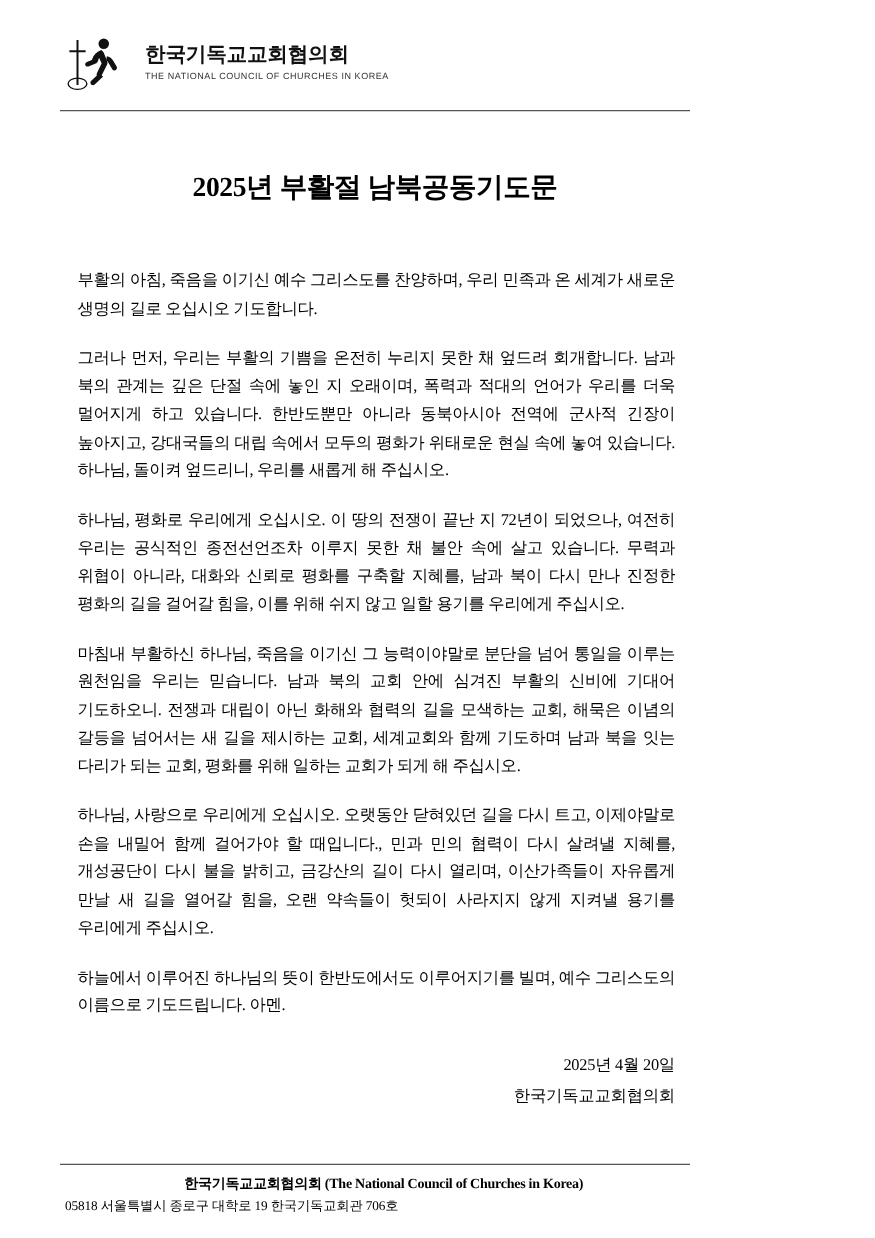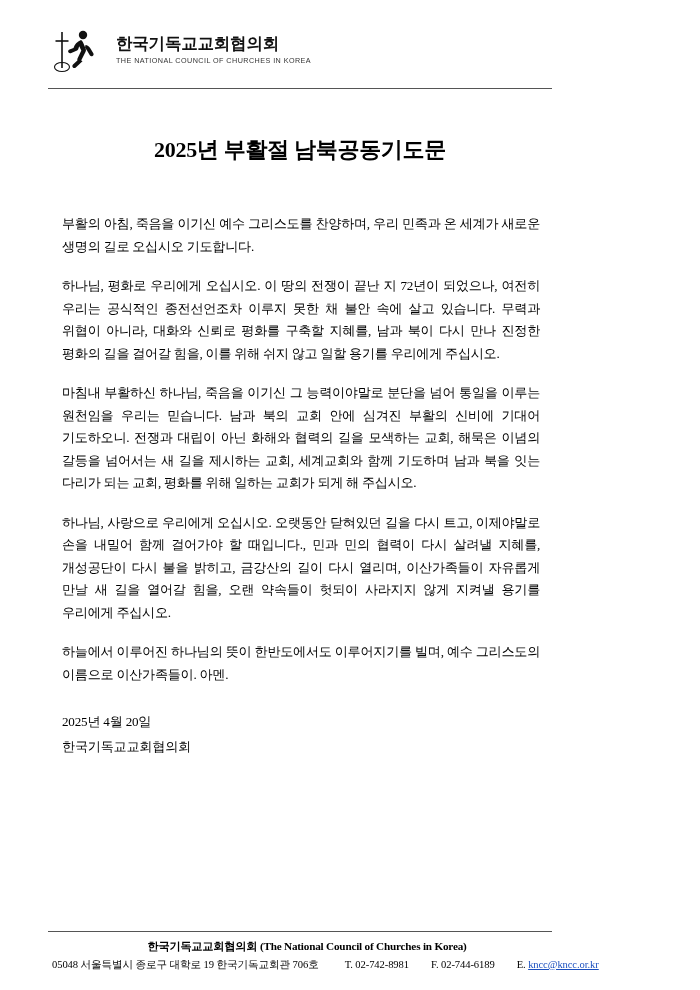--- a/index.html
+++ b/index.html
@@ -90,21 +90,21 @@
     text-justify: inter-character;
     letter-spacing: -0.25px;
     margin: 0 0 17px 0;
     word-break: keep-all;
     color: #000;
   }
   .para:last-child { margin-bottom: 0; }
 
   .signature {
     margin-top: 24px;
-    text-align: left;
+    text-align: right;
   }
   .sig-line {
     font-family: "Liberation Serif", serif;
     font-size: 13.1px;
     line-height: 1.9;
     letter-spacing: -0.2px;
     color: #000;
   }
 
   
@@ -176,40 +176,33 @@
       <div class="org-kr">한국기독교교회협의회</div>
       <div class="org-en">THE NATIONAL COUNCIL OF CHURCHES IN KOREA</div>
     </div>
   </div>
   <hr class="header-rule">
 
   <h1 class="doc-title">2025년 부활절 남북공동기도문</h1>
 
   <div class="body-text">
     <p class="para">부활의 아침, 죽음을 이기신 예수 그리스도를 찬양하며, 우리 민족과 온 세계가 새로운 생명의 길로 오십시오 기도합니다.</p>
+    <p class="para">그러나 먼저, 우리는 부활의 기쁨을 온전히 누리지 못한 채 엎드려 회개합니다. 남과 북의 관계는 깊은 단절 속에 놓인 지 오래이며, 폭력과 적대의 언어가 우리를 더욱 멀어지게 하고 있습니다. 한반도뿐만 아니라 동북아시아 전역에 군사적 긴장이 높아지고, 강대국들의 대립 속에서 모두의 평화가 위태로운 현실 속에 놓여 있습니다. 하나님, 돌이켜 엎드리니, 우리를 새롭게 해 주십시오.</p>
     <p class="para">하나님, 평화로 우리에게 오십시오. 이 땅의 전쟁이 끝난 지 72년이 되었으나, 여전히 우리는 공식적인 종전선언조차 이루지 못한 채 불안 속에 살고 있습니다. 무력과 위협이 아니라, 대화와 신뢰로 평화를 구축할 지혜를, 남과 북이 다시 만나 진정한 평화의 길을 걸어갈 힘을, 이를 위해 쉬지 않고 일할 용기를 우리에게 주십시오.</p>
     <p class="para">마침내 부활하신 하나님, 죽음을 이기신 그 능력이야말로 분단을 넘어 통일을 이루는 원천임을 우리는 믿습니다. 남과 북의 교회 안에 심겨진 부활의 신비에 기대어 기도하오니. 전쟁과 대립이 아닌 화해와 협력의 길을 모색하는 교회, 해묵은 이념의 갈등을 넘어서는 새 길을 제시하는 교회, 세계교회와 함께 기도하며 남과 북을 잇는 다리가 되는 교회, 평화를 위해 일하는 교회가 되게 해 주십시오.</p>
     <p class="para">하나님, 사랑으로 우리에게 오십시오. 오랫동안 닫혀있던 길을 다시 트고, 이제야말로 손을 내밀어 함께 걸어가야 할 때입니다., 민과 민의 협력이 다시 살려낼 지혜를, 개성공단이 다시 불을 밝히고, 금강산의 길이 다시 열리며, 이산가족들이 자유롭게 만날 새 길을 열어갈 힘을, 오랜 약속들이 헛되이 사라지지 않게 지켜낼 용기를 우리에게 주십시오.</p>
-    <p class="para">하늘에서 이루어진 하나님의 뜻이 한반도에서도 이루어지기를 빌며, 예수 그리스도의 이름으로 이산가족들이. 아멘.</p>
+    <p class="para">하늘에서 이루어진 하나님의 뜻이 한반도에서도 이루어지기를 빌며, 예수 그리스도의 이름으로 기도드립니다. 아멘.</p>
 
     <div class="signature">
       <div class="sig-line">2025년 4월 20일</div>
       <div class="sig-line">한국기독교교회협의회</div>
     </div>
   </div>
 
   <div class="footer">
     <hr class="footer-rule">
     <div class="footer-org">한국기독교교회협의회 (The National Council of Churches in Korea)</div>
     <div class="footer-addr-row">
-      <span class="footer-address">05048 서울특별시 종로구 대학로 19 한국기독교회관 706호</span>
-      <span class="footer-contacts">
-        <span>T. 02-742-8981</span>
-        <span>F. 02-744-6189</span>
-        <span class="footer-email">
-          <span>E.</span>
-          <span class="email-link">kncc@kncc.or.kr</span>
-        </span>
-      </span>
+      <span class="footer-address">05818 서울특별시 종로구 대학로 19 한국기독교회관 706호</span>
     </div>
   </div>
 
 </div>
 
 </body></html>

